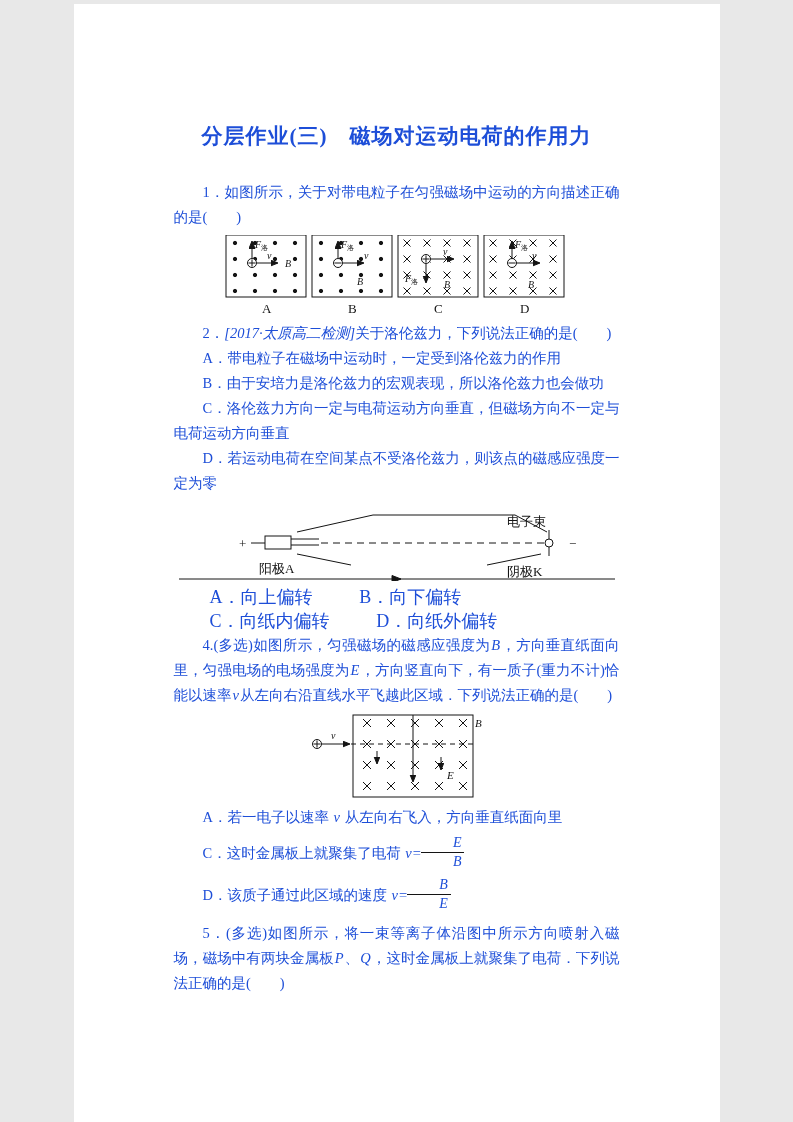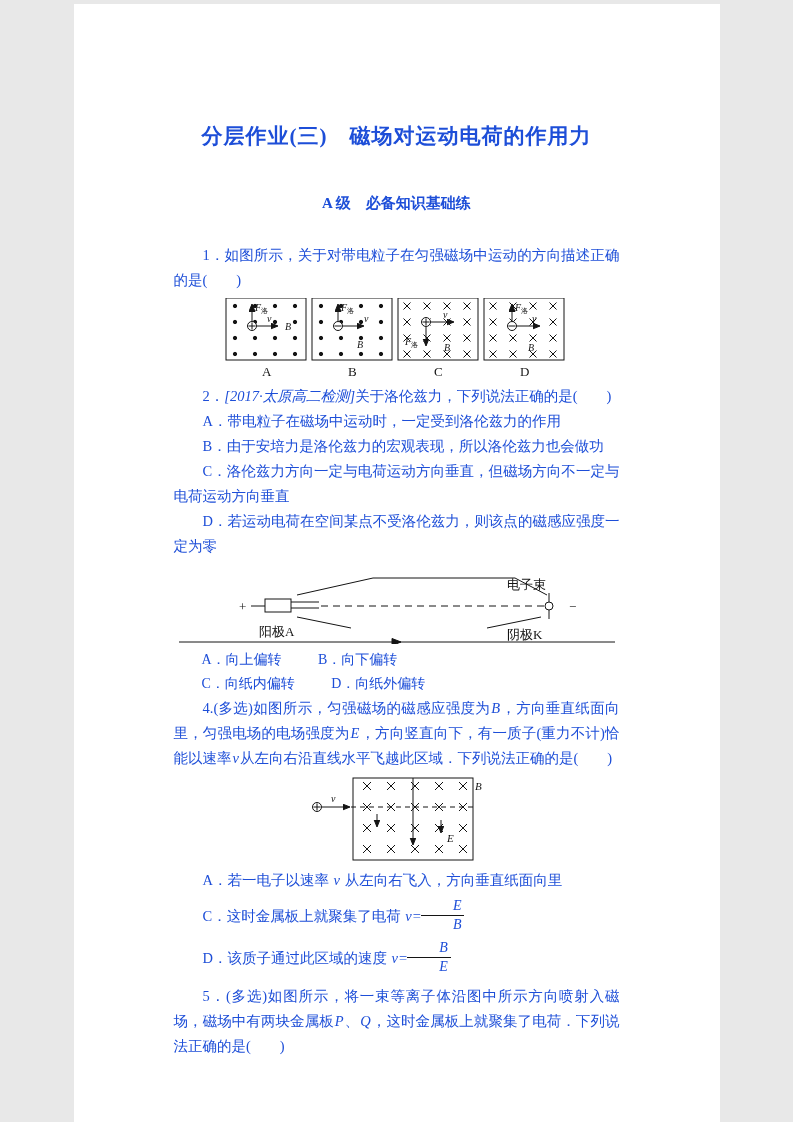--- a/index.html
+++ b/index.html
@@ -13,34 +13,33 @@
   .stem,.option{font-size:14.5px;line-height:25px;margin:0;text-align:justify;}
   .stem{text-indent:2em;}
   .option{text-indent:2em;}
   .stem.first{margin-top:30px;}
   .cite{font-style:italic;}
   .v{font-style:italic;font-family:"Liberation Serif","DejaVu Serif",serif;padding:0 1px;}
   .figure{text-align:center;margin:5px 0 4px 0;}
   .figure svg{vertical-align:top;}
   svg text{font-family:"Liberation Serif","DejaVu Serif",serif;fill:#141414;}
   svg line,svg path,svg rect,svg circle{stroke:#141414;}
-  .opt-row{font-size:14px;line-height:24px;margin:0;padding-left:2em;}
+  .opt-row{font-size:18px;line-height:24px;margin:0;padding-left:2em;}
   .opt-row .opt-inline:first-child{margin-right:2.6em;}
   .option.tall{margin:7px 0;line-height:1;}
   .frac{display:inline-block;vertical-align:middle;text-align:center;line-height:1.15;font-style:italic;font-size:14px;position:relative;top:-2px;}
   .frac .num{display:block;border-bottom:1px solid #141414;padding:0 3px 1px 3px;}
   .frac .den{display:block;padding:1px 3px 0 3px;}
 </style>
 </head>
 <body>
 
 <div class="page">
 
   <h1 class="title">分层作业(三)　磁场对运动电荷的作用力</h1>
-  <div class="section-heading">A 级　必备知识基础练</div>
 
   <p class="stem first">1．如图所示，关于对带电粒子在匀强磁场中运动的方向描述正确的是(　　)</p>
 
   <div class="figure">
     <svg width="345" height="82" viewBox="0 0 345 82">
       <defs>
         <marker id="arr1" markerWidth="9" markerHeight="8" refX="6.5" refY="3" orient="auto" markerUnits="userSpaceOnUse">
           <path d="M0,0 L7.5,3 L0,6 Z" fill="#141414" stroke="none"></path>
         </marker>
         <pattern id="dotPat" width="20" height="16" patternUnits="userSpaceOnUse">

